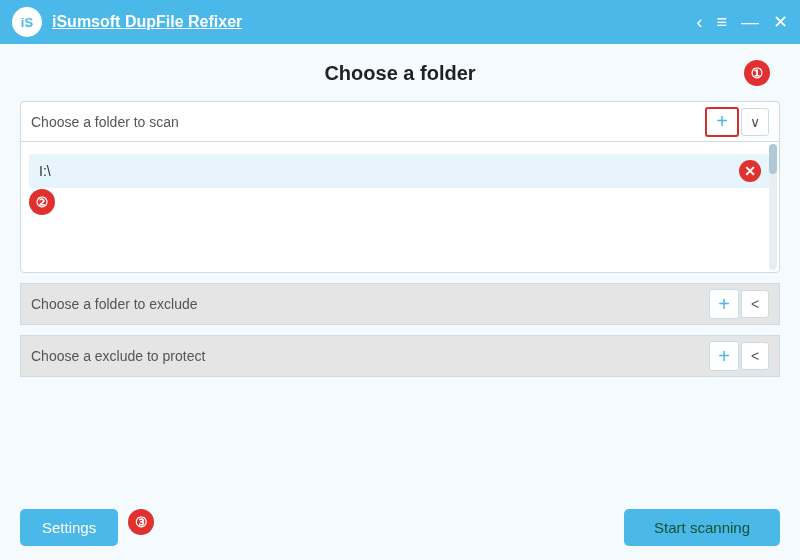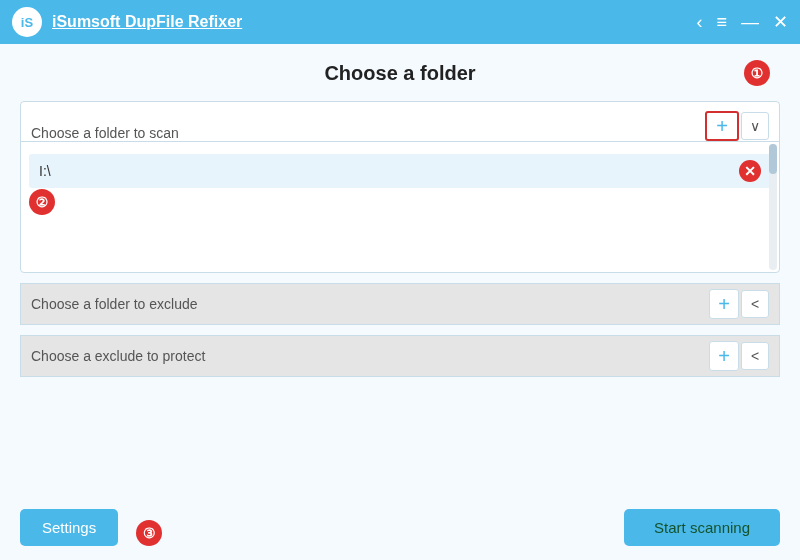--- a/index.html
+++ b/index.html
@@ -95,21 +95,21 @@
     
     .scan-folder-section {
       background: white;
       border: 1px solid #c8dde8;
       border-radius: 4px;
       margin-bottom: 10px;
     }
 
     .folder-header {
       display: flex;
-      align-items: flex-end;
+      align-items: center;
       height: 40px;
       padding: 0 10px;
       border-bottom: 1px solid #c8dde8;
     }
 
     .folder-header-label {
       flex: 1;
       color: #555;
       font-size: 14px;
     }
@@ -248,22 +248,22 @@
     .footer {
       display: flex;
       align-items: center;
       justify-content: space-between;
       margin-top: auto;
       padding-top: 10px;
     }
 
     .footer-left {
       display: flex;
-      align-items: flex-end;
-      gap: 18px;
+      align-items: flex-start;
+      gap: 10px;
     }
 
     .settings-btn {
       background: #4ab8e8;
       color: white;
       border: none;
       border-radius: 5px;
       padding: 10px 22px;
       font-size: 15px;
       cursor: pointer;

